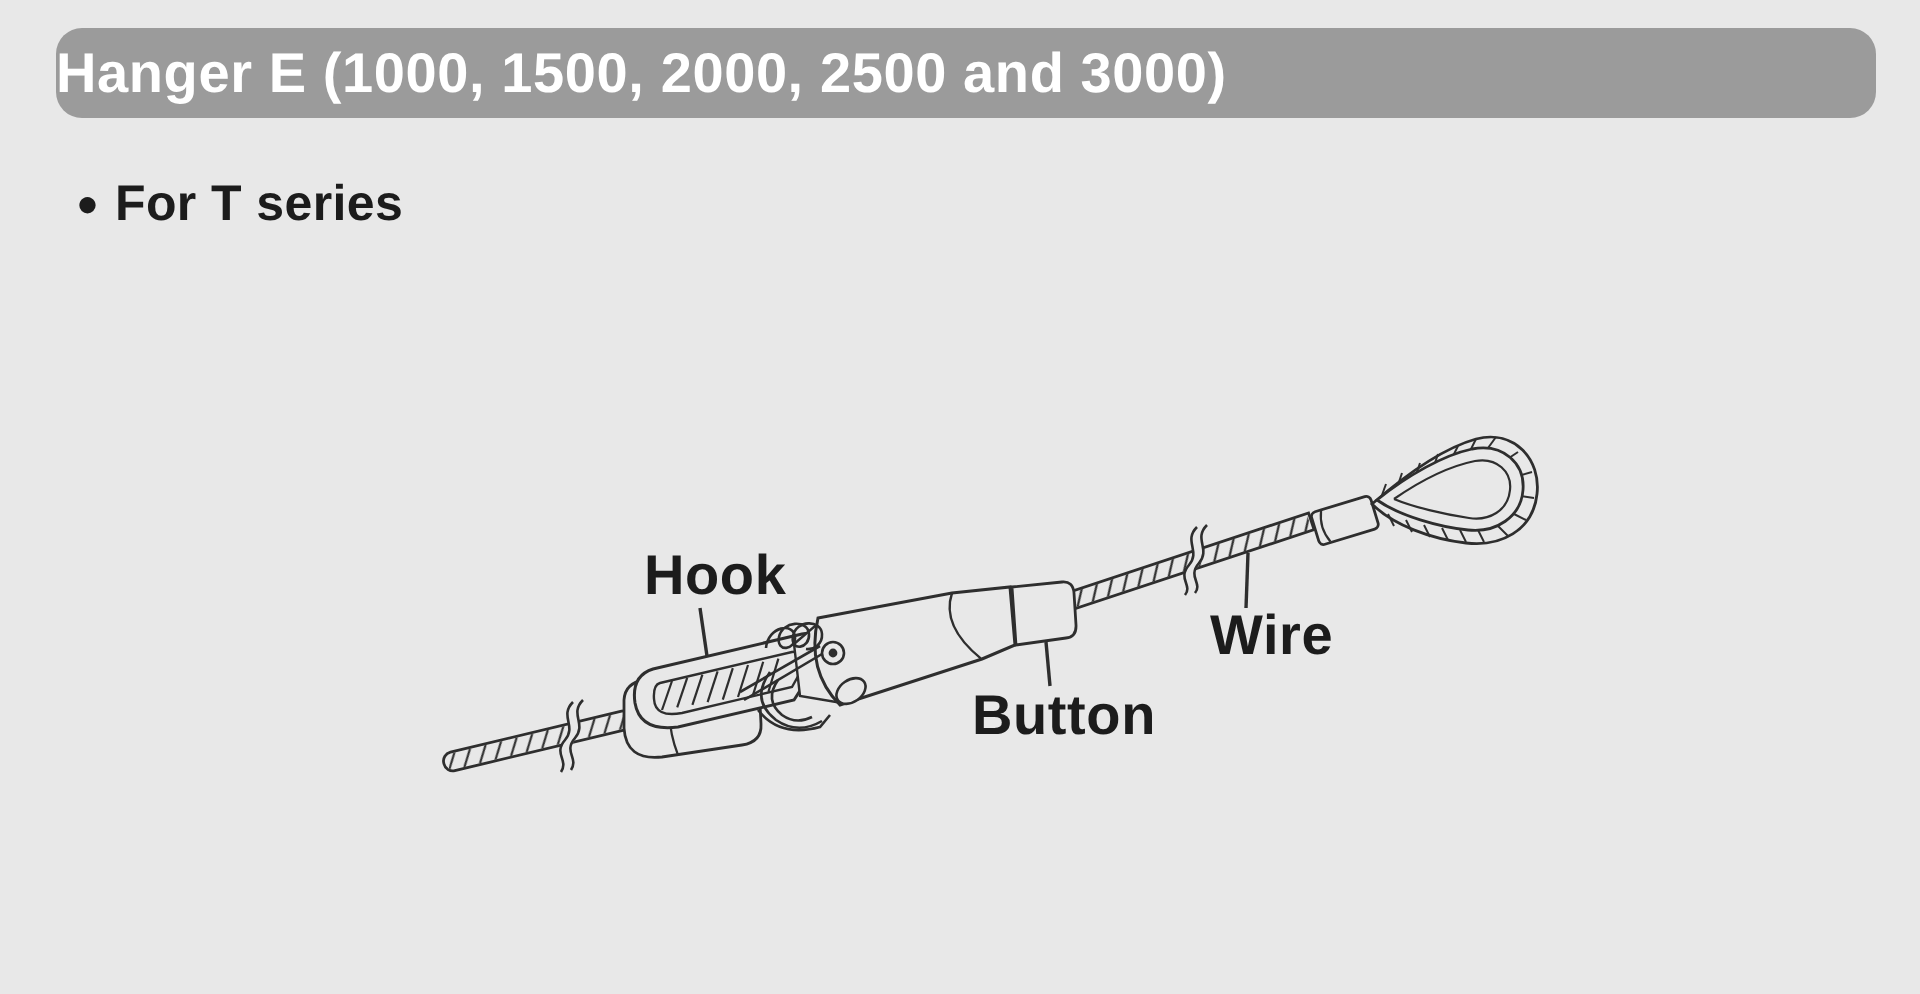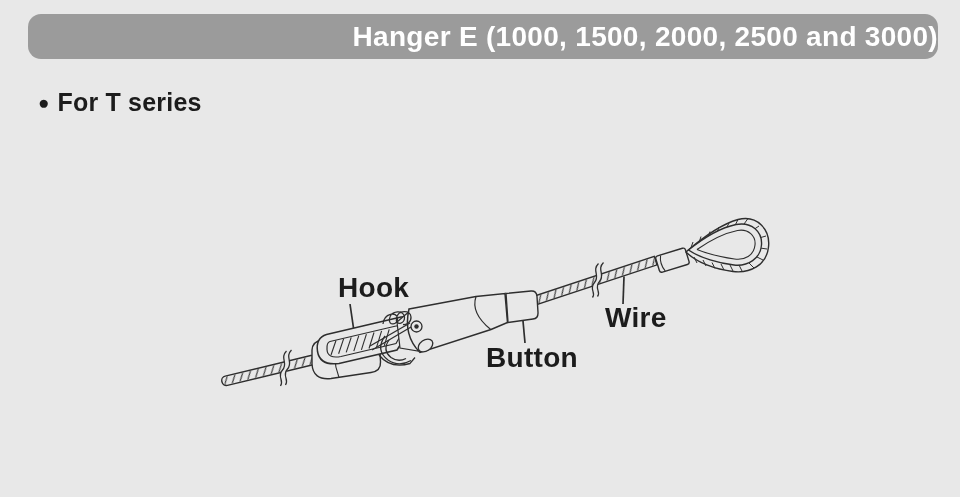--- a/index.html
+++ b/index.html
@@ -5,36 +5,36 @@
   html,body{margin:0;padding:0}
   body{
     width:960px;height:497px;position:relative;overflow:hidden;
     background:#e8e8e8;
     font-family:"Liberation Sans","DejaVu Sans",sans-serif;
   }
   .title-bar{
     position:absolute;left:28px;top:14px;width:910px;height:45px;
     background:#9b9b9b;border-radius:13px;
     color:#ffffff;font-size:28px;font-weight:bold;
-    text-align:right;line-height:46px;letter-spacing:.3px;
+    text-align:left;line-height:46px;letter-spacing:.3px;
     white-space:nowrap;
   }
   .series{
     position:absolute;left:38px;top:88px;
     display:flex;align-items:center;color:#1c1c1c;font-weight:bold;
   }
   .series .bullet{font-size:19px;margin-right:8px;line-height:26px}
   .series .label{font-size:25px;letter-spacing:.2px}
   .diagram{position:absolute;left:0;top:0;width:960px;height:497px}
   .diagram svg{position:absolute;left:0;top:0}
   .dlabel{
     position:absolute;font-size:28px;font-weight:bold;color:#1c1c1c;
     white-space:nowrap;letter-spacing:.3px;
   }
-  .dlabel.hook{left:338px;top:272px}
+  .dlabel.hook{left:322px;top:272px}
   .dlabel.button{left:486px;top:342px}
   .dlabel.wire{left:605px;top:302px}
 </style>
 </head>
 <body>
 
 <div class="title-bar">
   <span>Hanger E (1000, 1500, 2000, 2500 and 3000)</span>
 </div>
 

